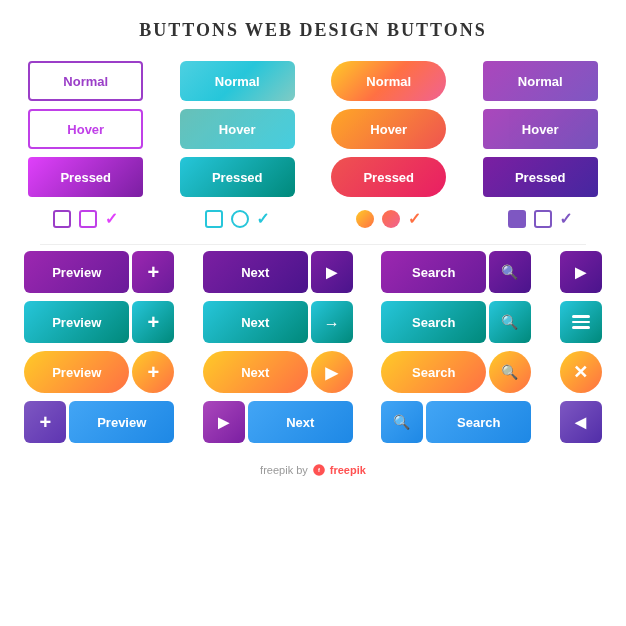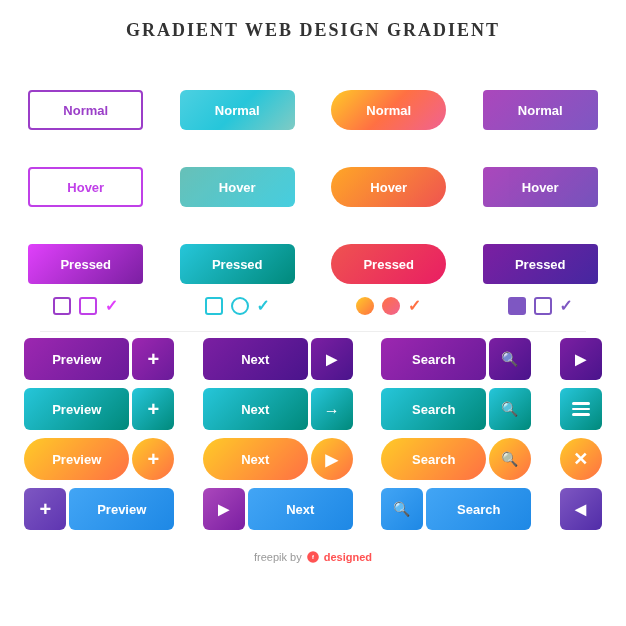--- a/index.html
+++ b/index.html
@@ -36,21 +36,20 @@
     .btn {
       display: inline-flex;
       align-items: center;
       justify-content: center;
       font-size: 13px;
       font-weight: 700;
       color: #fff;
       cursor: pointer;
       border: none;
       outline: none;
-      margin-top: 29px;
     }
 
     
     .btn-col1-normal {
       background: transparent;
       border: 2.5px solid #9b3ec8;
       color: #9b3ec8;
       border-radius: 4px;
       padding: 8px 18px;
       width: 115px;
@@ -659,21 +658,21 @@
     .divider {
       width: 90%;
       height: 1px;
       background: #eee;
       margin: 6px 0;
     }
   </style>
 </head>
 <body>
 
-<h1>GRADIENT WEB DESIGN GRADIENT</h1>
+<h1>BUTTONS WEB DESIGN BUTTONS</h1>
 
 <div class="section">
   <button class="btn btn-col1-normal">Normal</button>
   <button class="btn btn-col2-normal">Normal</button>
   <button class="btn btn-col3-normal">Normal</button>
   <button class="btn btn-col4-normal">Normal</button>
 </div>
 
 <div class="section">
   <button class="btn btn-col1-hover">Hover</button>
@@ -785,14 +784,14 @@
   </div>
   <button class="btn-icon-blue-back">◀</button>
 </div>
 
 <div class="footer">
   <span>freepik by</span>
   <svg width="14" height="14" viewBox="0 0 24 24">
     <circle cx="12" cy="12" r="10" fill="#ff5252"></circle>
     <text x="12" y="16" text-anchor="middle" font-size="10" fill="white" font-weight="bold">f</text>
   </svg>
-  <span class="freepik-logo">designed</span>
+  <span class="freepik-logo">freepik</span>
 </div>
 
 </body></html>

